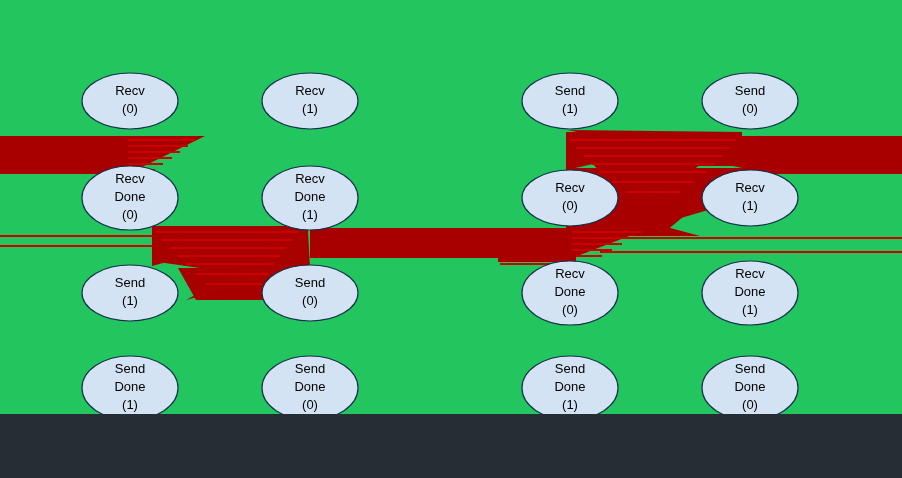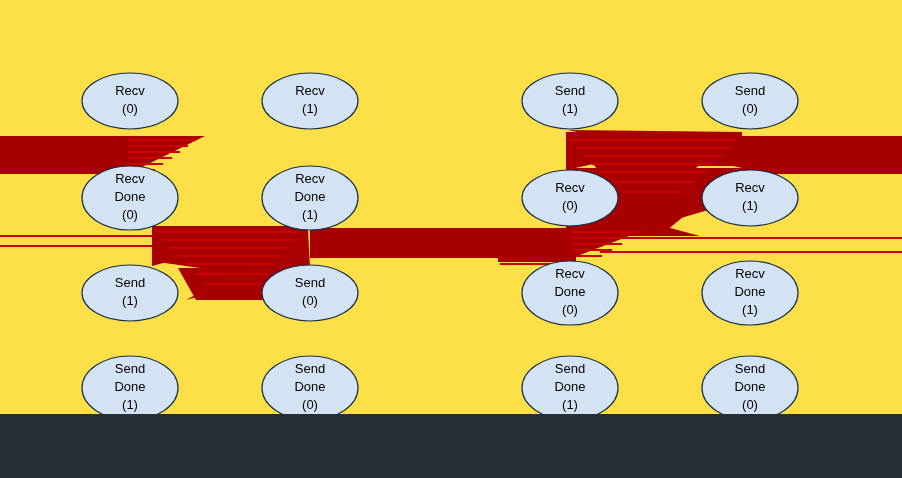--- a/index.html
+++ b/index.html
@@ -2,21 +2,21 @@
 <html><head>
 <meta charset="utf-8">
 <style>
   html,body{margin:0;padding:0;background:#000;}
   body{
     width:902px;height:478px;overflow:hidden;position:relative;
     font-family:"Liberation Sans","DejaVu Sans",sans-serif;
   }
   #canvas{
     position:absolute;left:0;top:0;width:902px;height:478px;
-    background:#fde047;
+    background:#22c55e;
   }
   #graph-svg{position:absolute;left:0;top:0;width:902px;height:478px;}
   #footer-bar{
     position:absolute;left:0;top:414px;width:902px;height:64px;
     background:#272d35;
   }
   .node-label{
     font-family:"Liberation Sans","DejaVu Sans",sans-serif;
     font-size:13px;fill:#000000;text-anchor:middle;
     dominant-baseline:middle;

